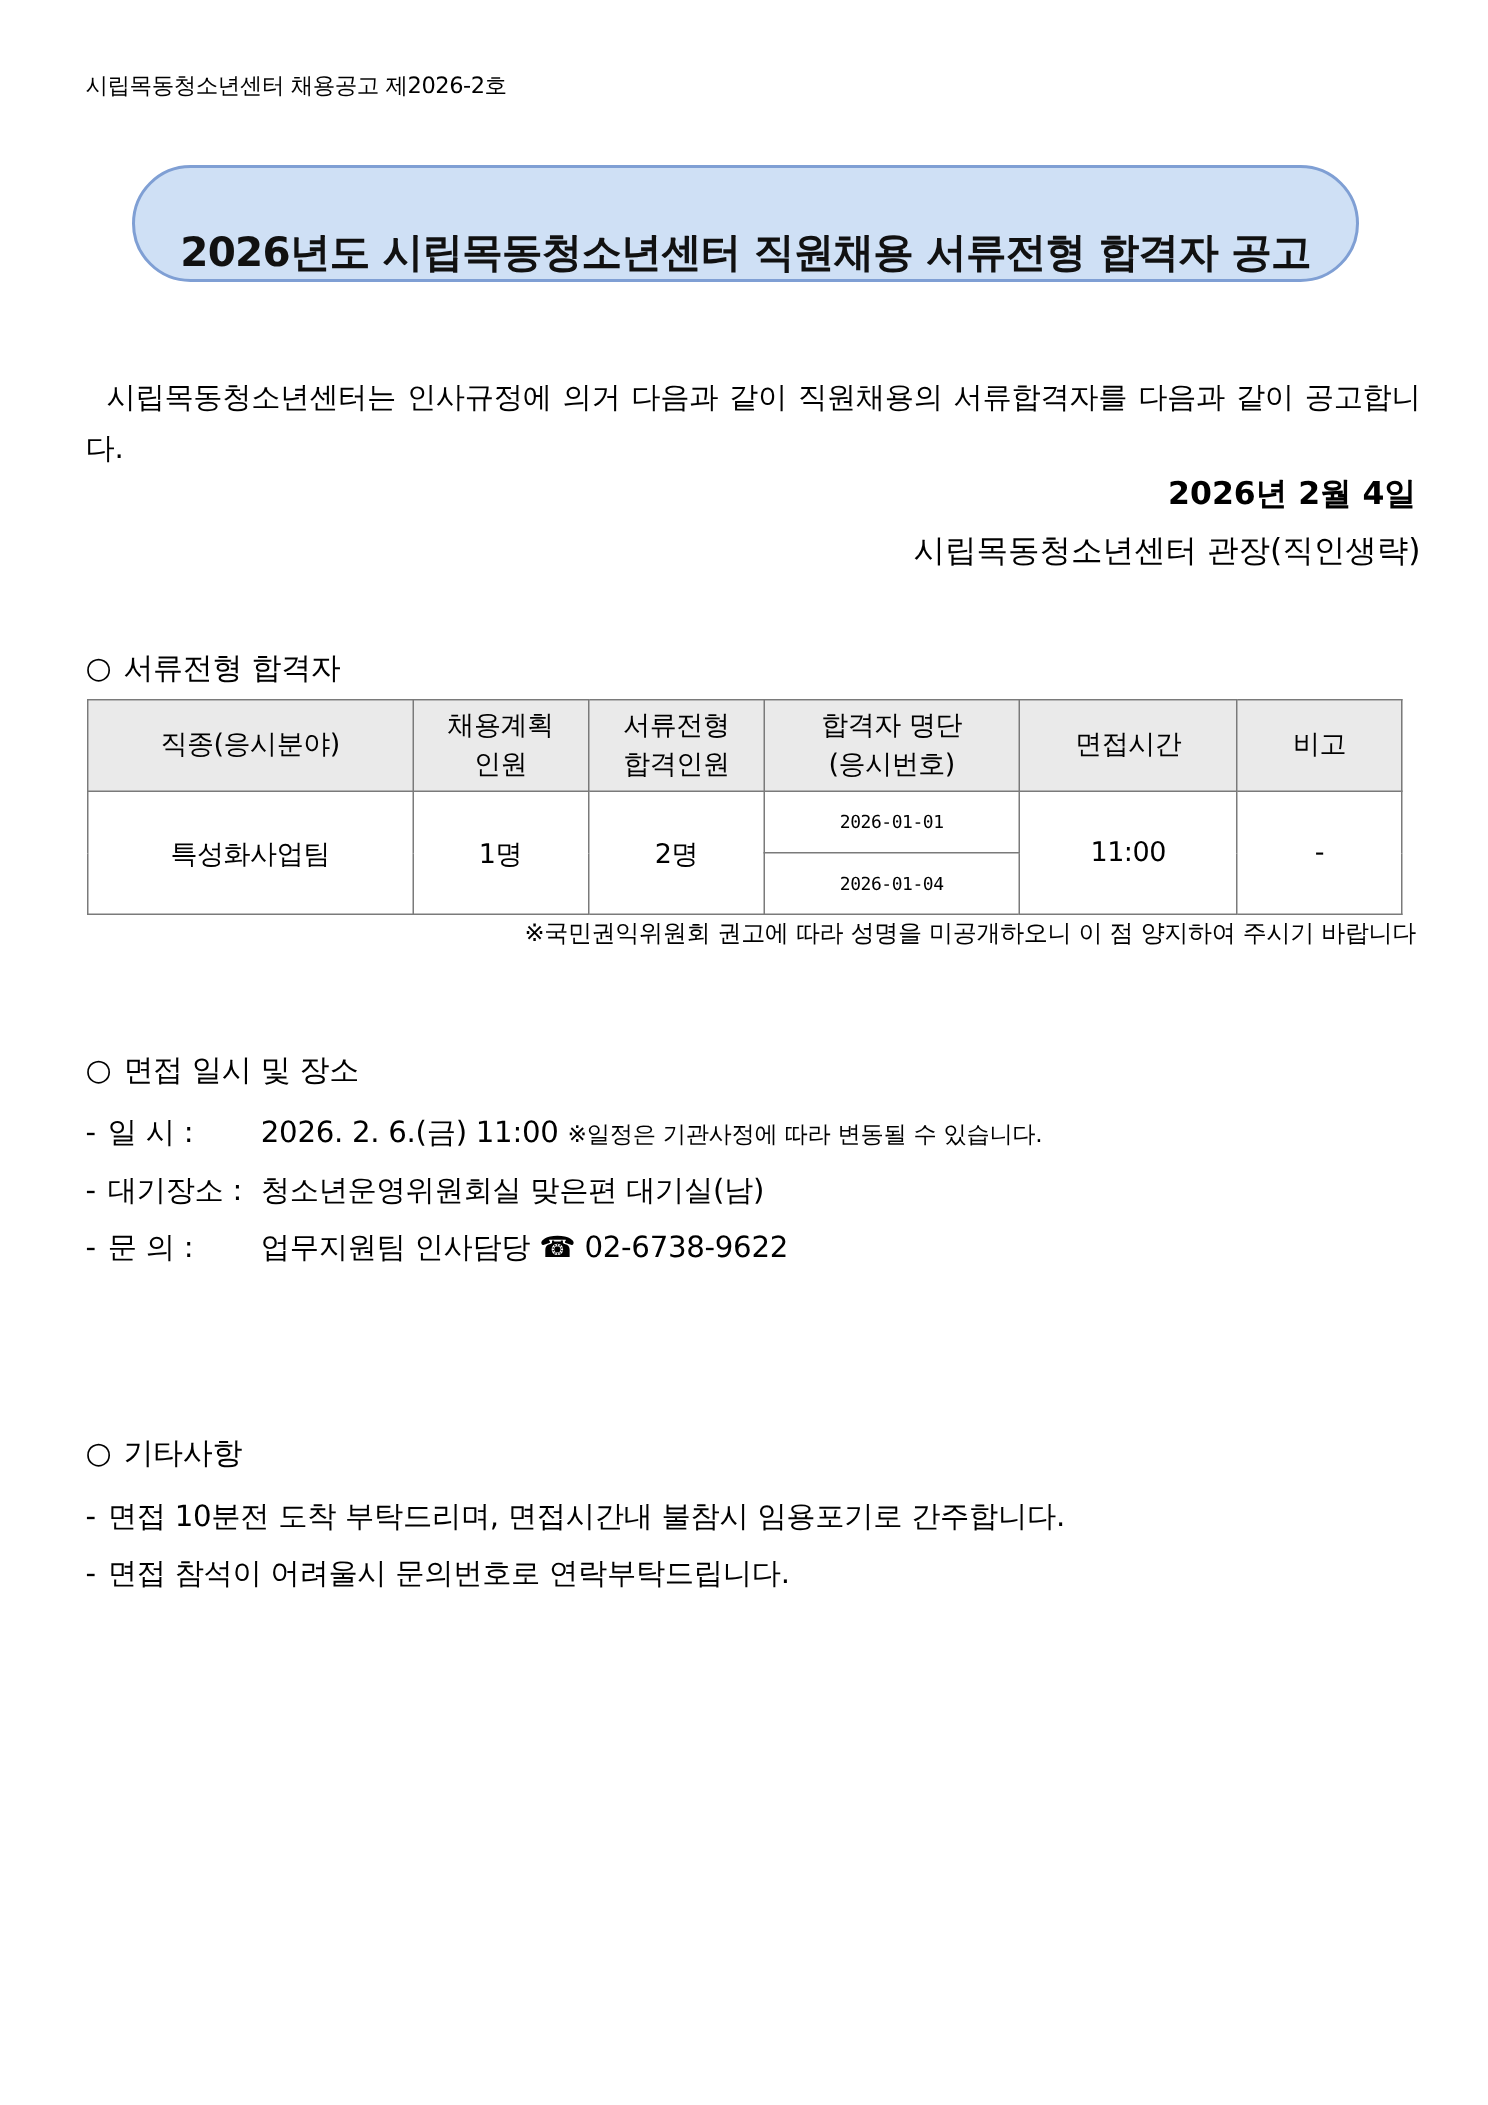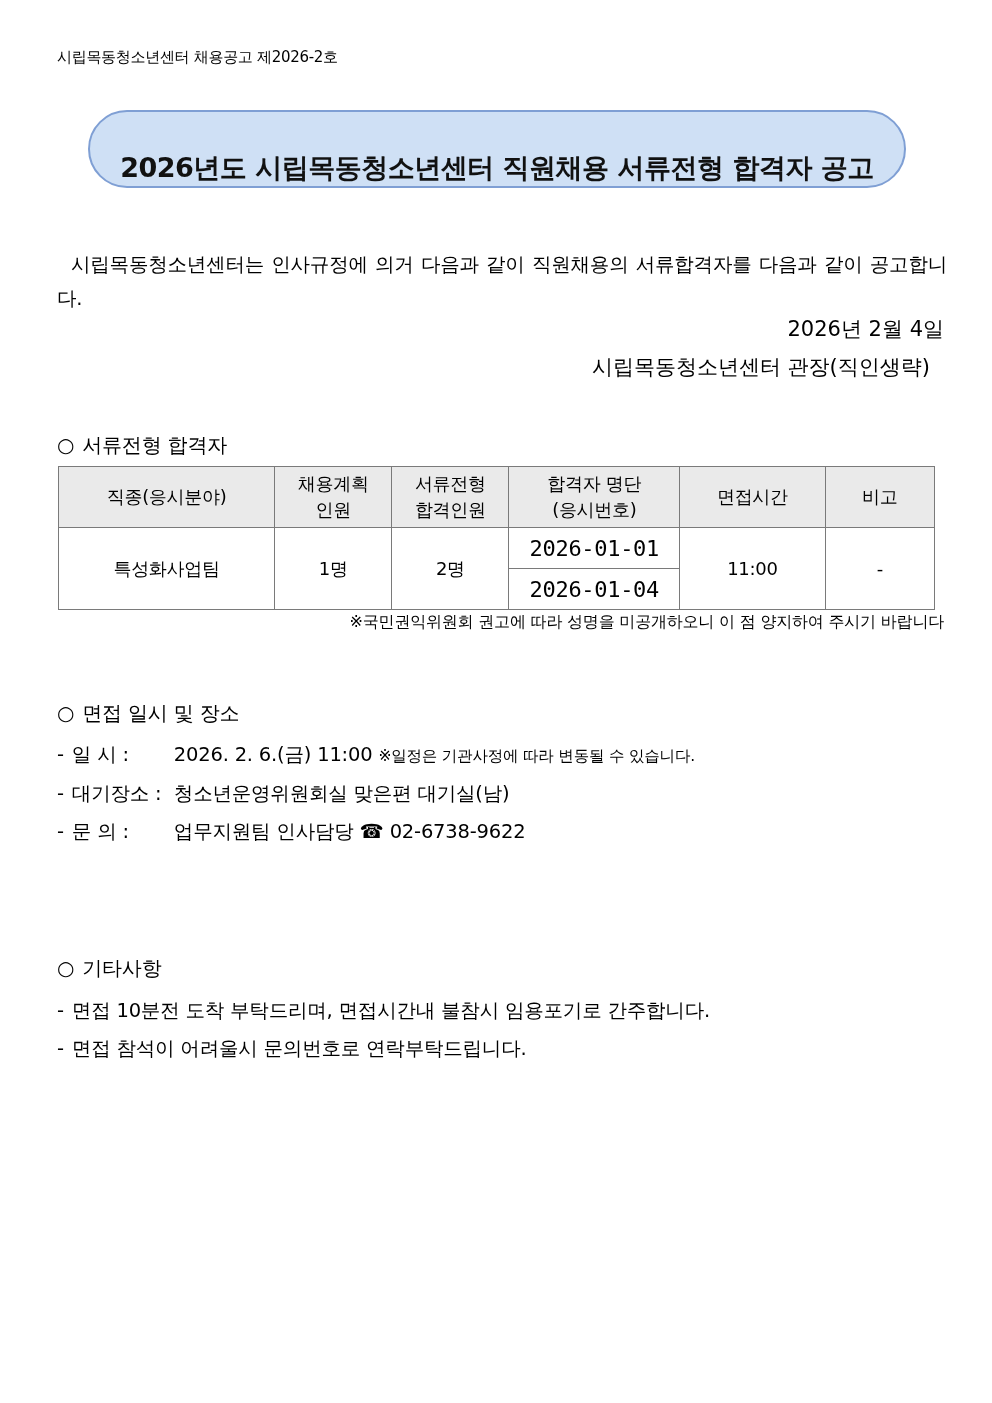--- a/index.html
+++ b/index.html
@@ -65,24 +65,25 @@
     letter-spacing: -0.2px;
     text-align: justify;
     text-indent: 14px;
   }
   .date-line {
     position: absolute;
     right: 48px;
     top: 315px;
     font-size: 21px;
     letter-spacing: 0px;
+    font-weight: bold;
   }
   .org-line {
     position: absolute;
-    right: 62px;
+    right: 45px;
     top: 353px;
     font-size: 21px;
     letter-spacing: 0px;
   }
   .sect-head {
     font-size: 20px;
     letter-spacing: -0.2px;
   }
   .sect-head .circle { margin-right: 8px; }
   #sec1-head { position: absolute; left: 57px; top: 432px; }
@@ -111,21 +112,21 @@
   table.pass-table tbody td {
     height: 34px;
     padding: 3px 4px;
   }
   .col-job  { width: 215px; }
   .col-plan { width: 112px; }
   .col-pass { width: 112px; }
   .col-list { width: 166px; }
   .col-time { width: 140px; }
   .col-note { width: 104px; }
-  .appno { font-family: "DejaVu Sans Mono", "Liberation Mono", monospace; font-size: 22px; letter-spacing: 0px; }
+  .appno { font-family: "DejaVu Sans Mono", "Liberation Mono", monospace; font-size: 12px; letter-spacing: 0px; }
 
   .table-note {
     position: absolute;
     right: 48px;
     top: 612px;
     font-size: 16px;
     letter-spacing: -0.2px;
   }
 
   #sec2-head { position: absolute; left: 57px; top: 700px; }

